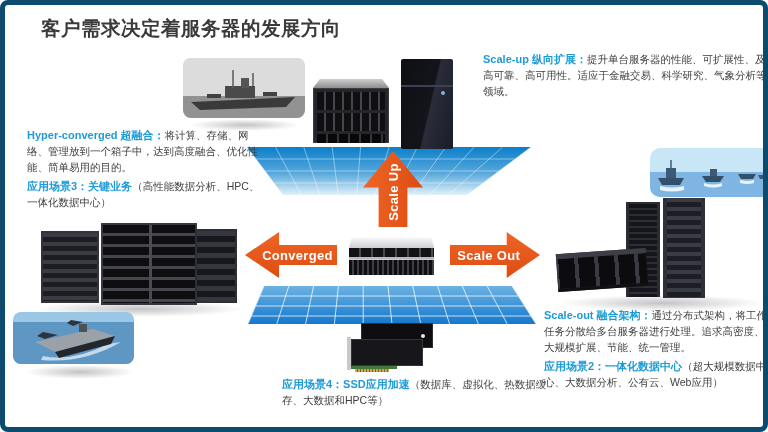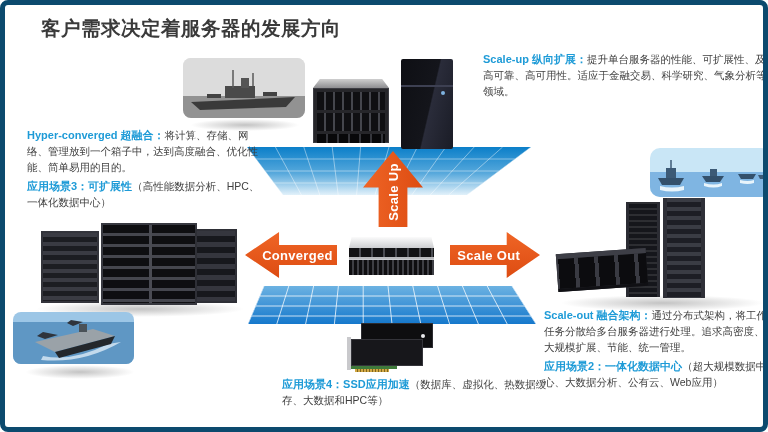--- a/index.html
+++ b/index.html
@@ -261,21 +261,21 @@
   <div class="arrow arrow-left">
     <span class="alabel">Converged</span>
   </div>
 
   <div class="tblock blk-scaleup">
     <p><span class="hd">Scale-up 纵向扩展：</span><span>提升单台服务器的性能、可扩展性、及高可靠、高可用性。适应于金融交易、科学研究、气象分析等领域。</span></p>
   </div>
 
   <div class="tblock blk-hyper">
     <p><span class="hd">Hyper-converged 超融合：</span><span>将计算、存储、网络、管理放到一个箱子中，达到高度融合、优化性能、简单易用的目的。</span></p>
-    <p><span class="hd">应用场景3：可扩展性</span><span>（高性能数据分析、HPC、一体化数据中心）</span></p>
+    <p><span class="hd">应用场景3：关键业务</span><span>（高性能数据分析、HPC、一体化数据中心）</span></p>
   </div>
 
   <div class="tblock blk-scaleout">
     <p><span class="hd">Scale-out 融合架构：</span><span>通过分布式架构，将工作任务分散给多台服务器进行处理。追求高密度、大规模扩展、节能、统一管理。</span></p>
     <p><span class="hd">应用场景2：一体化数据中心</span><span>（超大规模数据中心、大数据分析、公有云、Web应用）</span></p>
   </div>
 
   <div class="tblock blk-ssd">
     <p><span class="hd">应用场景4：SSD应用加速</span><span>（数据库、虚拟化、热数据缓存、大数据和HPC等）</span></p>
   </div>

